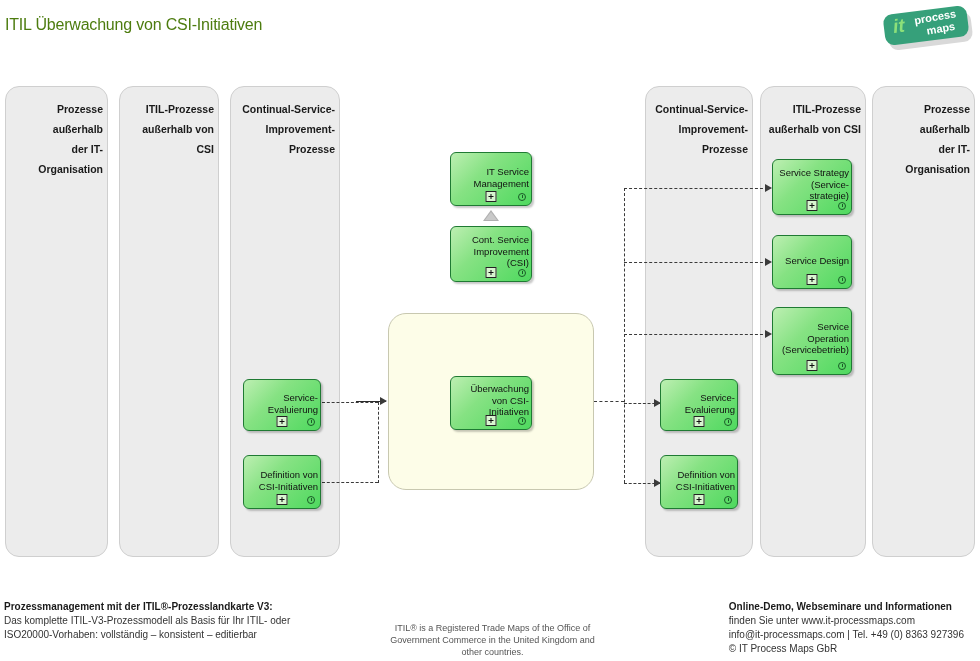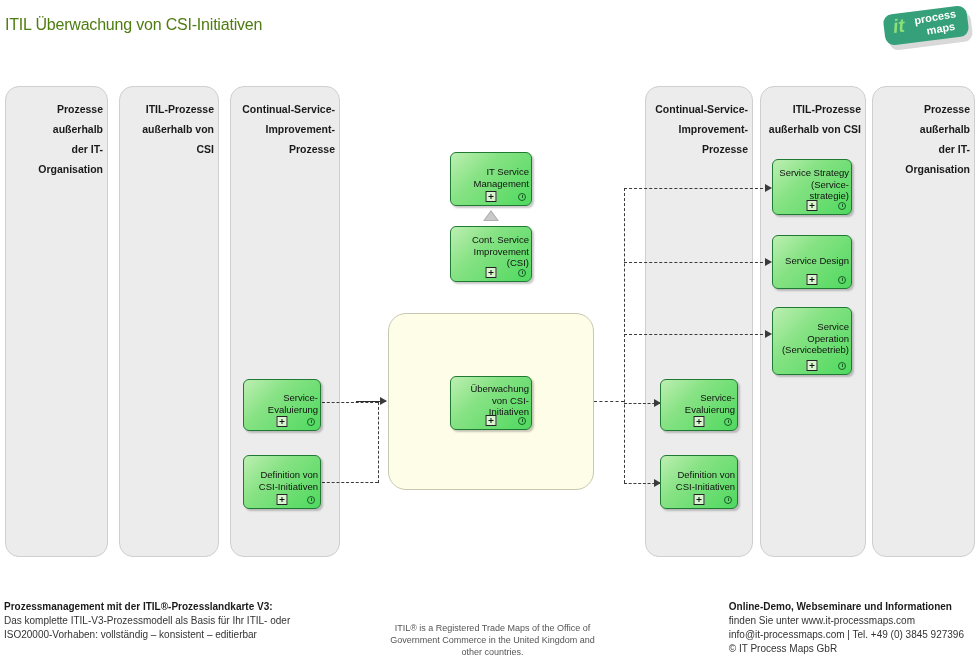--- a/index.html
+++ b/index.html
@@ -295,17 +295,17 @@
 
   <div class="foot foot-center">
     <div>ITIL® is a Registered Trade Maps of the Office of</div>
     <div>Government Commerce in the United Kingdom and</div>
     <div>other countries.</div>
   </div>
 
   <div class="foot foot-right">
     <div class="b">Online-Demo, Webseminare und Informationen</div>
     <div>finden Sie unter www.it-processmaps.com</div>
-    <div>info@it-processmaps.com | Tel. +49 (0) 3845 927396</div>
+    <div>info@it-processmaps.com | Tel. +49 (0) 8363 927396</div>
     <div>© IT Process Maps GbR</div>
   </div>
 
 </div>
 
 </body></html>

